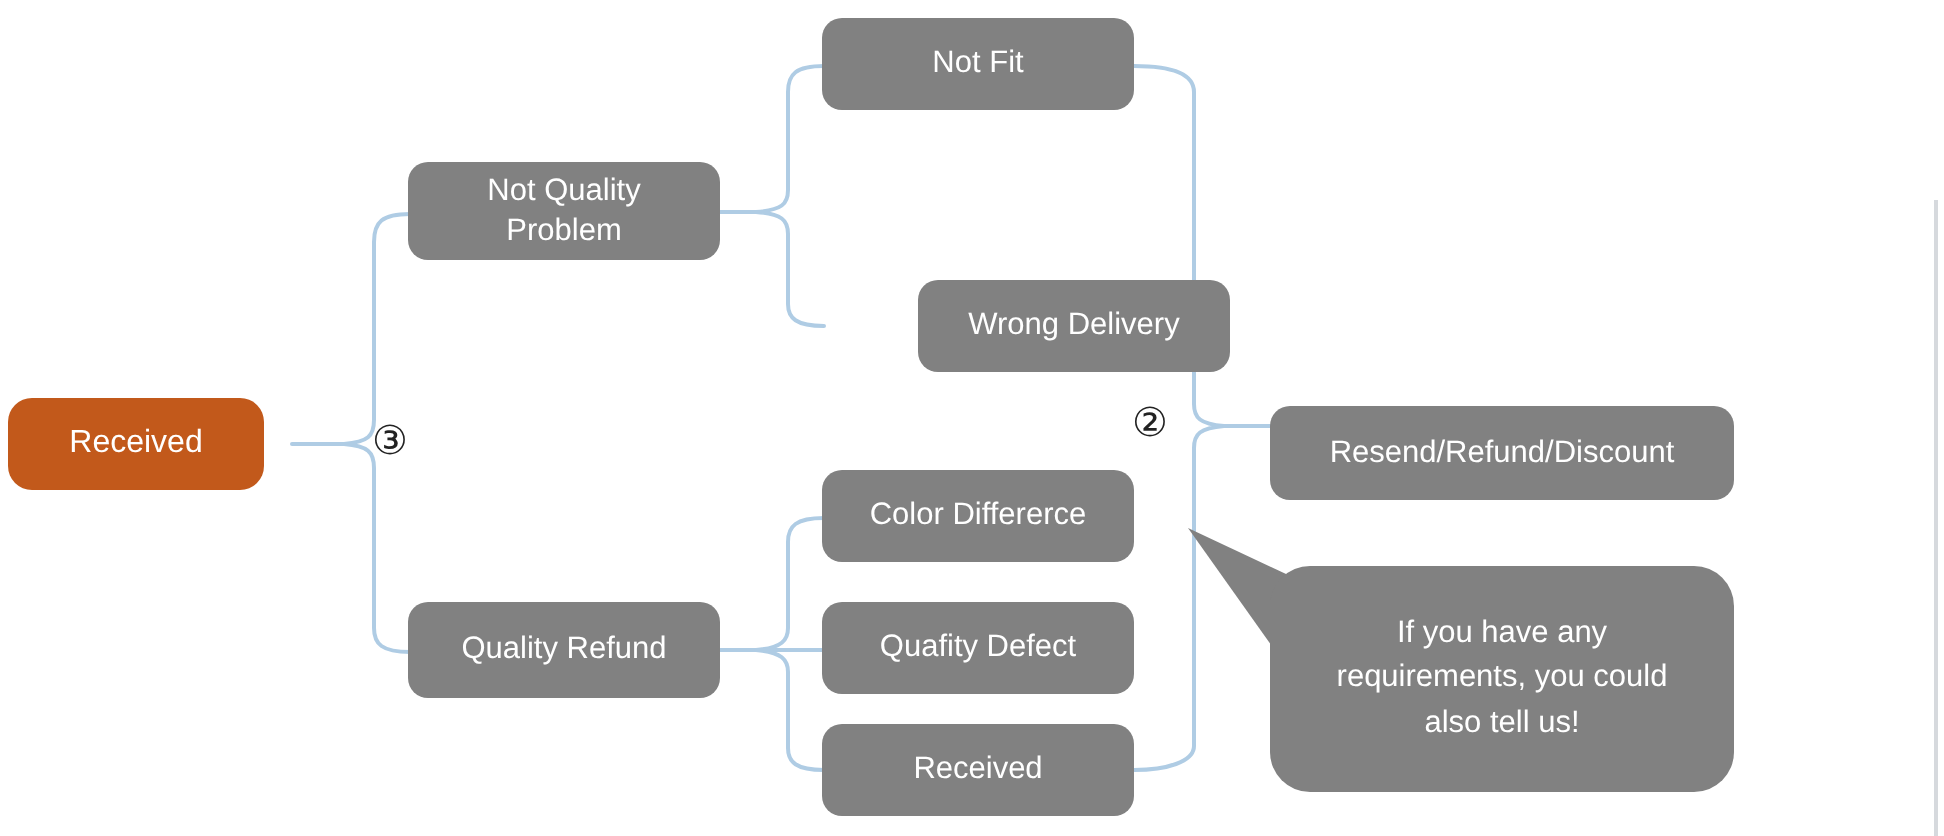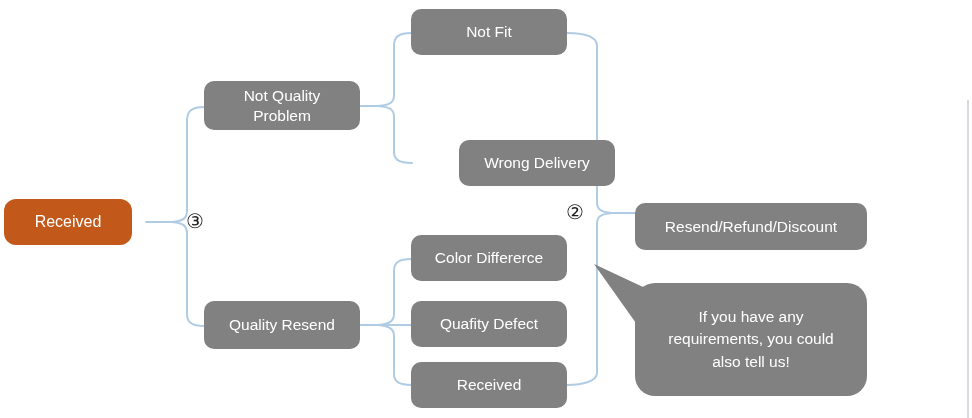--- a/index.html
+++ b/index.html
@@ -95,21 +95,21 @@
   </svg>
 
   <div class="node root" style="left:4px; top:199px; width:128px; height:46px;">Received</div>
 
   <div class="node wrap2" style="left:204px; top:81px; width:156px; height:49px;">Not Quality Problem</div>
 
   <div class="node" style="left:411px; top:9px; width:156px; height:46px;">Not Fit</div>
 
   <div class="node" style="left:411px; top:140px; width:156px; height:46px;margin-left:48px;">Wrong Delivery</div>
 
-  <div class="node" style="left:204px; top:301px; width:156px; height:48px;">Quality Resend</div>
+  <div class="node" style="left:204px; top:301px; width:156px; height:48px;">Quality Refund</div>
 
   <div class="node" style="left:411px; top:235px; width:156px; height:46px;">Color Differerce</div>
 
   <div class="node" style="left:411px; top:301px; width:156px; height:46px;">Quafity Defect</div>
 
   <div class="node" style="left:411px; top:362px; width:156px; height:46px;">Received</div>
 
   <div class="node" style="left:635px; top:188px; width:232px; height:47px;margin-top:15px;">Resend/Refund/Discount</div>
 
   <span class="circled" style="left:186px; top:211px;">③</span>

